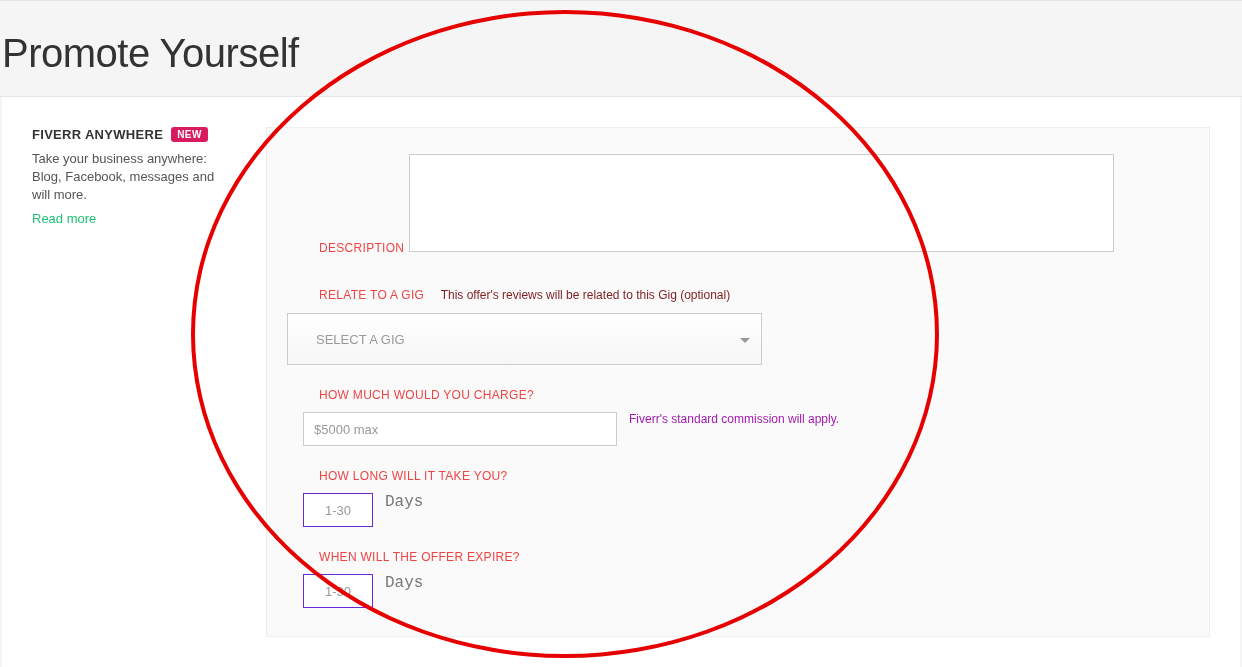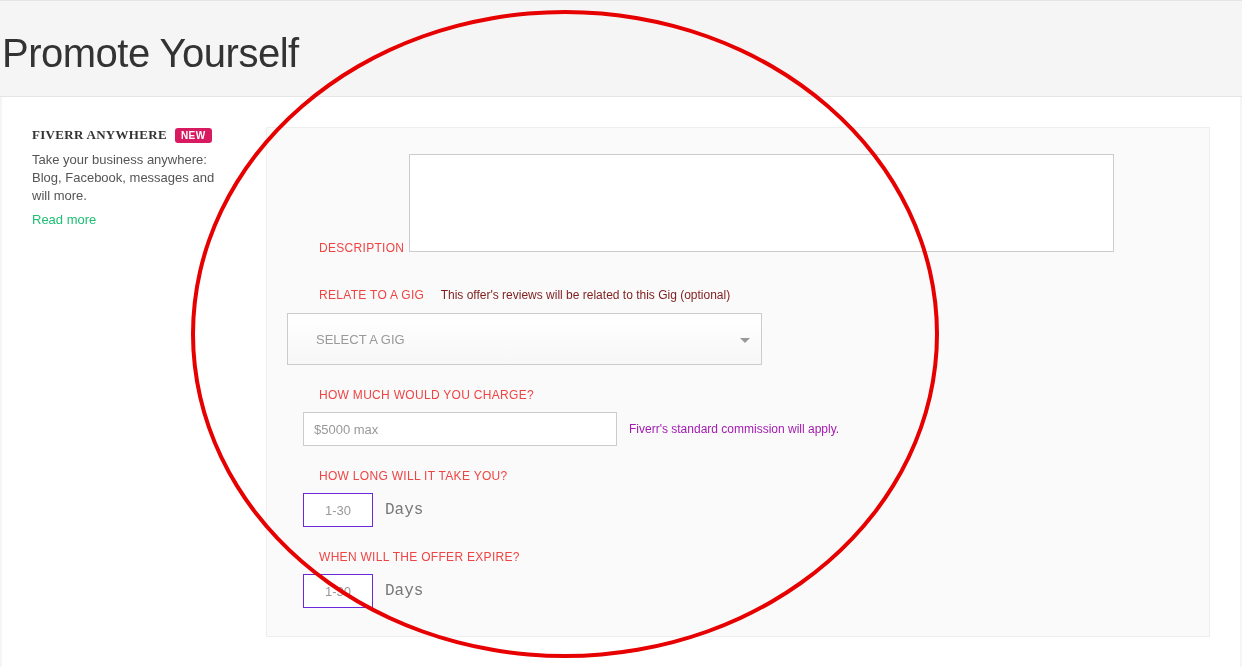--- a/index.html
+++ b/index.html
@@ -43,21 +43,20 @@
       display: flex;
       align-items: center;
       gap: 8px;
       margin-bottom: 8px;
     }
     .sidebar-title {
       font-size: 13px;
       font-weight: bold;
       color: #333;
       letter-spacing: 0.3px;
-      font-family: Liberation Serif, serif;
     }
     .new-badge {
       background: #d81b60;
       color: #fff;
       font-size: 10px;
       font-weight: bold;
       padding: 2px 6px;
       border-radius: 3px;
       letter-spacing: 0.5px;
     }
@@ -163,21 +162,20 @@
       color: #999;
     }
     .days-label {
       font-size: 16px;
       color: #777;
       margin-left: 12px;
       font-family: Liberation Mono, monospace;
     }
     .inline-row {
       display: flex;
-      align-items: center;
       padding-left: 16px;
     }
     .submit-row {
       text-align: center;
       margin-top: 14px;
       margin-right: 30px;
     }
     .submit-btn {
       background: #1dbf73;
       background: linear-gradient(to bottom, #27c93f, #1ea837);

